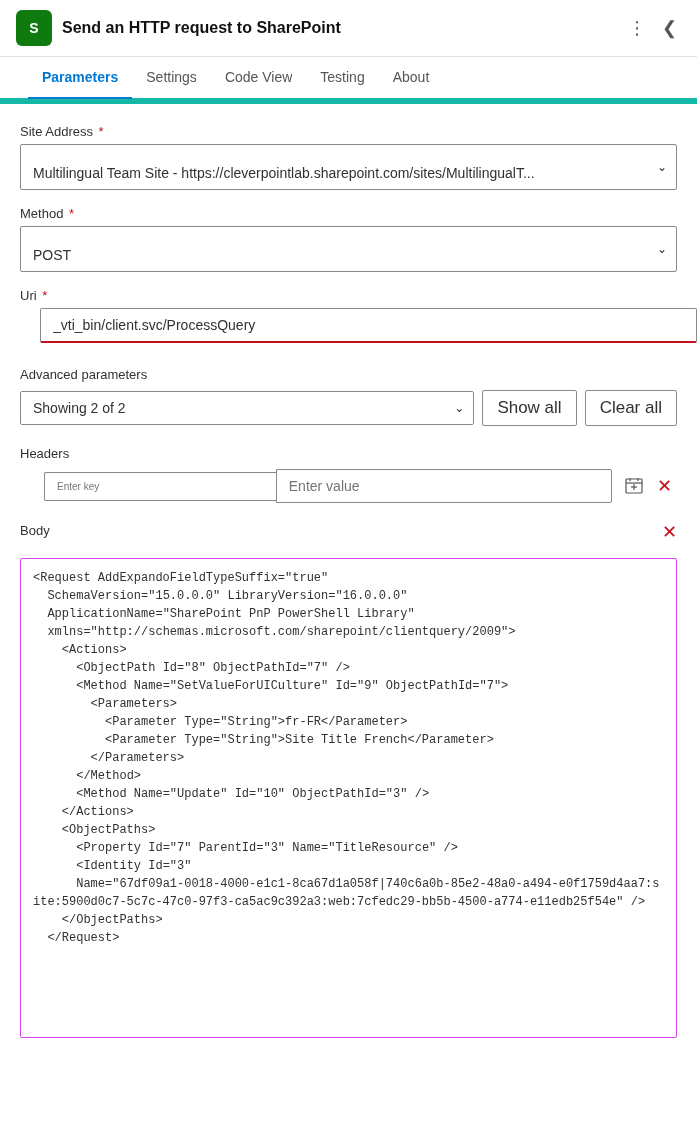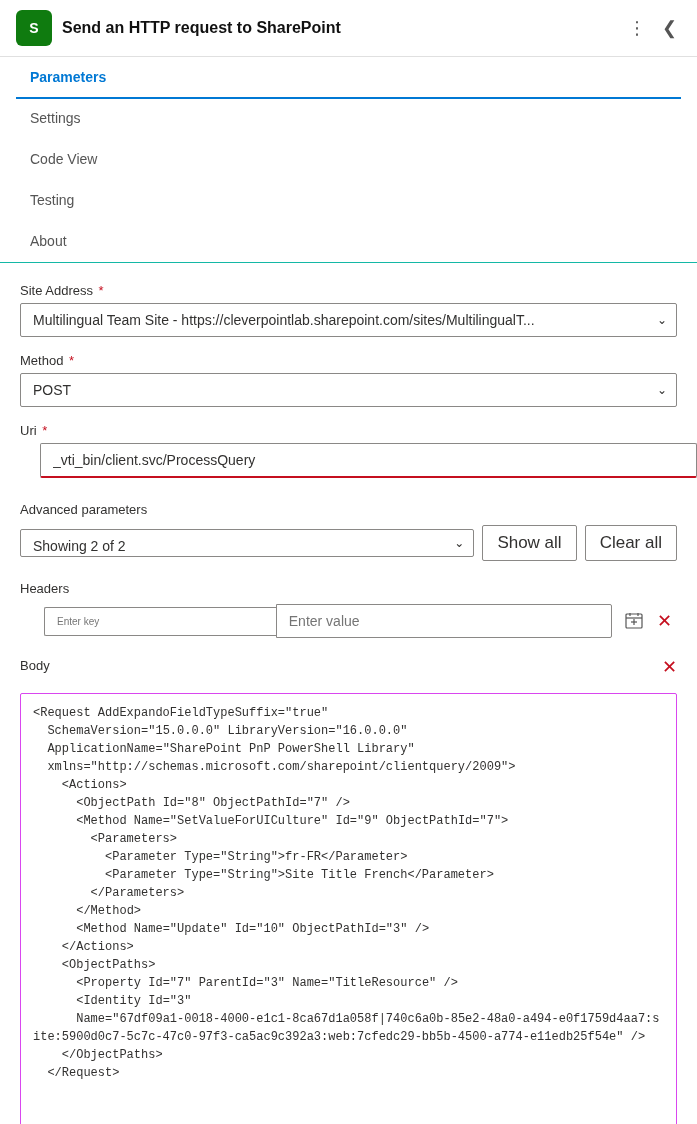--- a/index.html
+++ b/index.html
@@ -51,23 +51,22 @@
       padding: 4px;
       color: #555;
       font-size: 18px;
       display: flex;
       align-items: center;
       justify-content: center;
     }
 
     .tabs {
       display: flex;
-      border-bottom: 1px solid #14b8a6;
-      padding: 0 16px;
-      flex-direction: column;
+      border-bottom: 6px solid #14b8a6;
+      padding: 0 28px;
     }
     .tab {
       padding: 12px 14px;
       cursor: pointer;
       font-size: 14px;
       color: #555;
       border-bottom: 2px solid transparent;
       margin-bottom: -1px;
     }
     .tab.active {
@@ -91,21 +90,21 @@
     }
     .field-label span.required {
       color: #c50f1f;
       margin-left: 2px;
     }
 
     .select-field {
       width: 100%;
       border: 1px solid #8a8886;
       border-radius: 2px;
-      padding: 8px 36px 8px 12px;
+      padding: 20px 36px 8px 12px;
       font-size: 14px;
       color: #323130;
       background: #fff;
       appearance: none;
       cursor: pointer;
       position: relative;
     }
     .select-wrapper {
       position: relative;
     }
@@ -149,21 +148,21 @@
       gap: 8px;
     }
     .advanced-params-select-wrapper {
       flex: 1;
       position: relative;
     }
     .advanced-params-select-wrapper select {
       width: 100%;
       border: 1px solid #8a8886;
       border-radius: 2px;
-      padding: 8px 36px 2px 12px;
+      padding: 8px 36px 8px 12px;
       font-size: 14px;
       color: #323130;
       background: #fff;
       appearance: none;
       cursor: pointer;
     }
     .advanced-params-select-wrapper .chevron {
       position: absolute;
       right: 10px;
       top: 50%;

